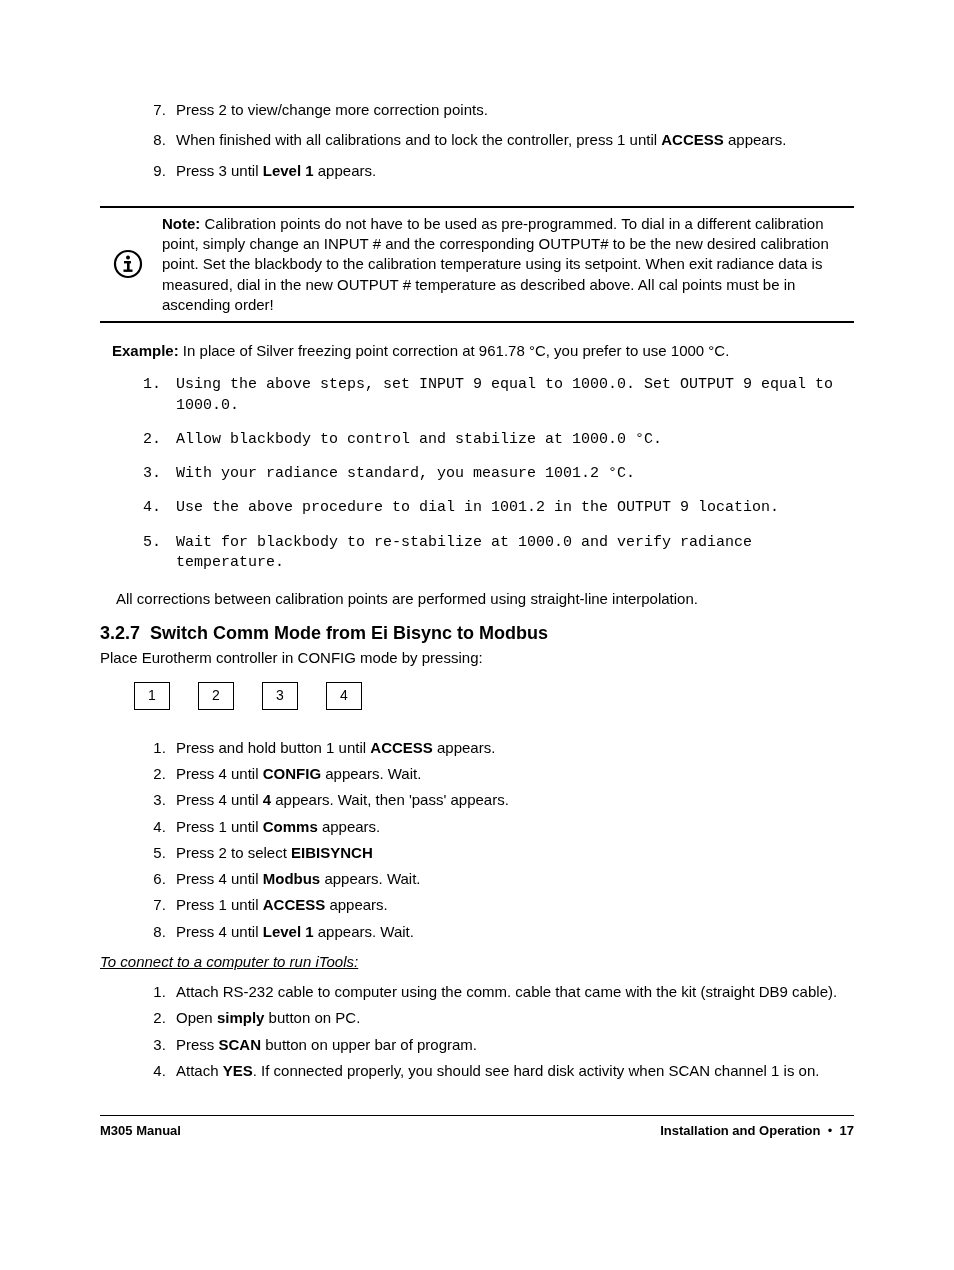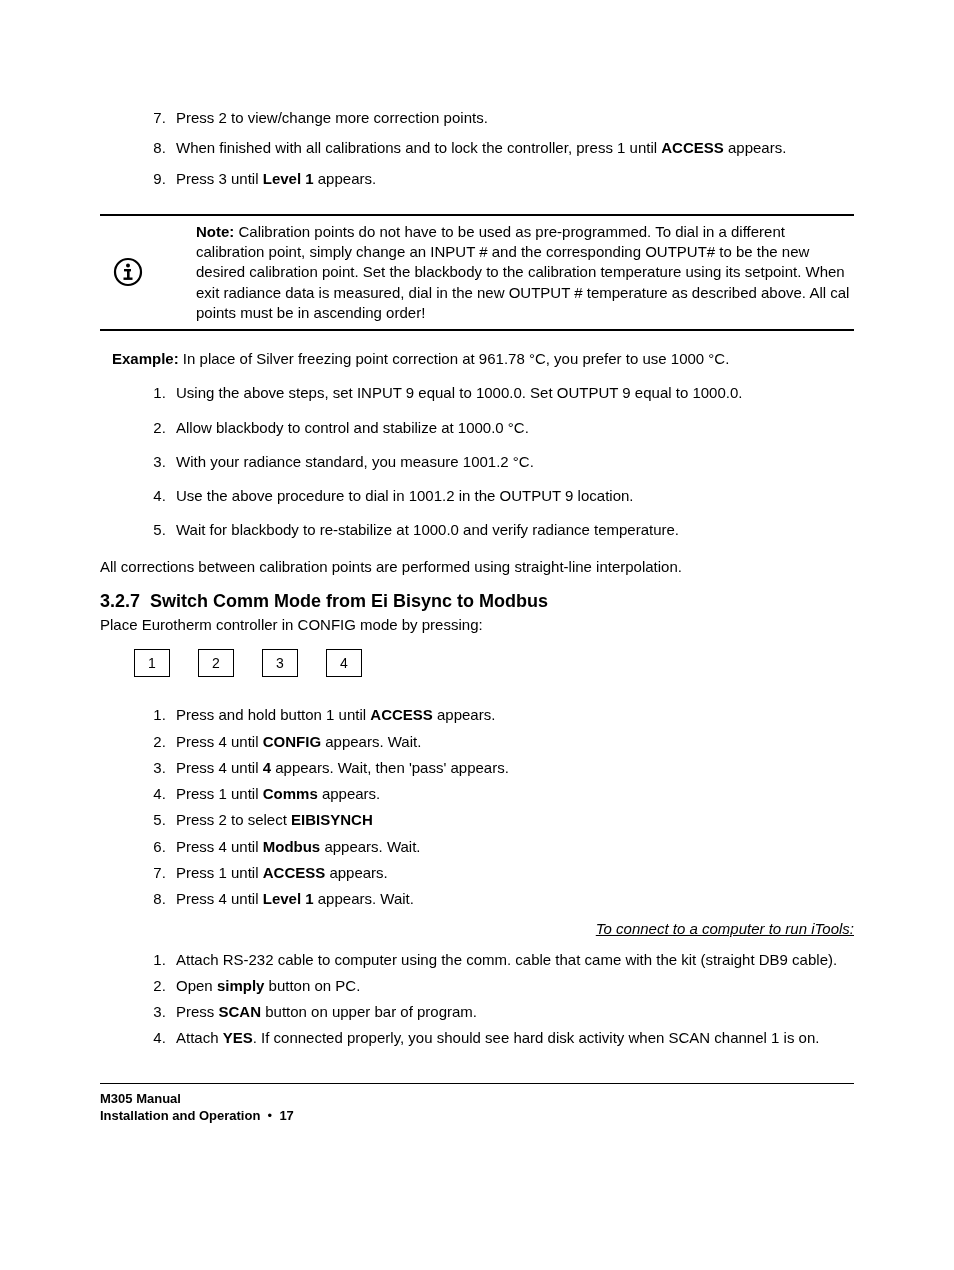--- a/index.html
+++ b/index.html
@@ -8,57 +8,57 @@
     color: #000;
     background: #fff;
     margin: 0;
     padding: 100px 100px 60px 100px;
     width: 954px;
     box-sizing: border-box;
     line-height: 1.35;
   }
   ol.top-list {
     padding-left: 70px;
-    margin: 8px 0 25px 0;
+    margin: 0 0 25px 0;
   }
   ol.top-list li {
     margin-bottom: 10px;
     padding-left: 6px;
   }
   .note-block {
     border-top: 2px solid #000;
     border-bottom: 2px solid #000;
     margin: 10px 0 18px 0;
     padding: 6px 0 6px 0;
     display: flex;
     align-items: center;
-    gap: 34px;
   }
   .note-icon {
     width: 56px;
     flex: 0 0 56px;
     display: flex;
     align-items: center;
     justify-content: center;
   }
   .note-text {
     flex: 1;
     padding-left: 6px;
   }
   .bold { font-weight: 700; }
   .example-line { margin: 8px 0 14px 12px; }
   ol.example-list {
     padding-left: 70px;
     margin: 0 0 16px 0;
+    font-family: Liberation Mono, monospace;
   }
   ol.example-list li {
     margin-bottom: 14px;
     padding-left: 6px;
   }
-  .para { margin: 6px 0 10px 0; }
+  .para { margin: 6px 0 10px 16px; }
   .section-heading {
     font-weight: 700;
     font-size: 18px;
     margin: 12px 0 2px 0;
   }
   .sub-para { margin: 0 0 14px 0; }
   .button-row {
     display: flex;
     gap: 28px;
     margin: 0 0 28px 34px;
@@ -77,30 +77,28 @@
     margin: 0 0 10px 0;
   }
   ol.steps-list li {
     margin-bottom: 6px;
     padding-left: 6px;
   }
   .underline-italic {
     font-style: italic;
     text-decoration: underline;
     margin: 6px 0 10px 0;
-    text-align: right;
   }
   .footer {
     border-top: 1.5px solid #000;
     margin-top: 34px;
     padding-top: 6px;
     display: flex;
     justify-content: space-between;
     font-size: 13px;
-    flex-direction: column;
   }
   .footer .left { font-weight: 700; }
   .footer .right .label { font-weight: 700; }
   .dot { font-family: sans-serif; }
 </style>
 </head>
 <body>
 
 <ol class="top-list" start="7">
   <li><span>Press 2 to view/change more correction points.</span></li>

